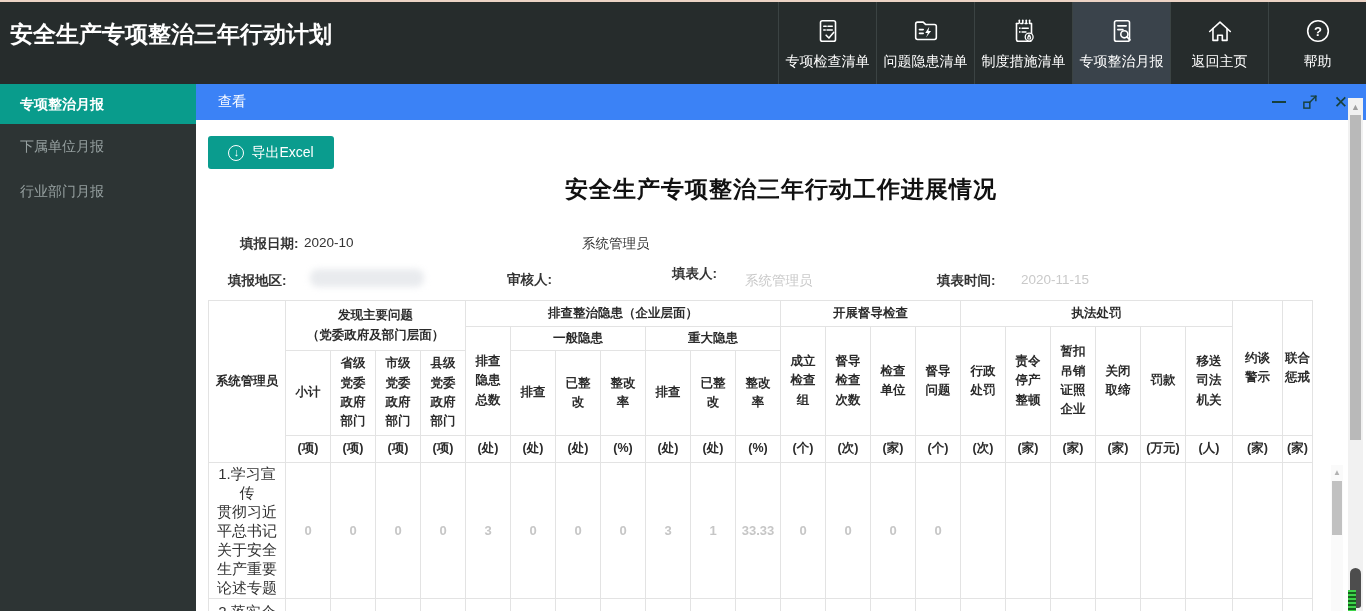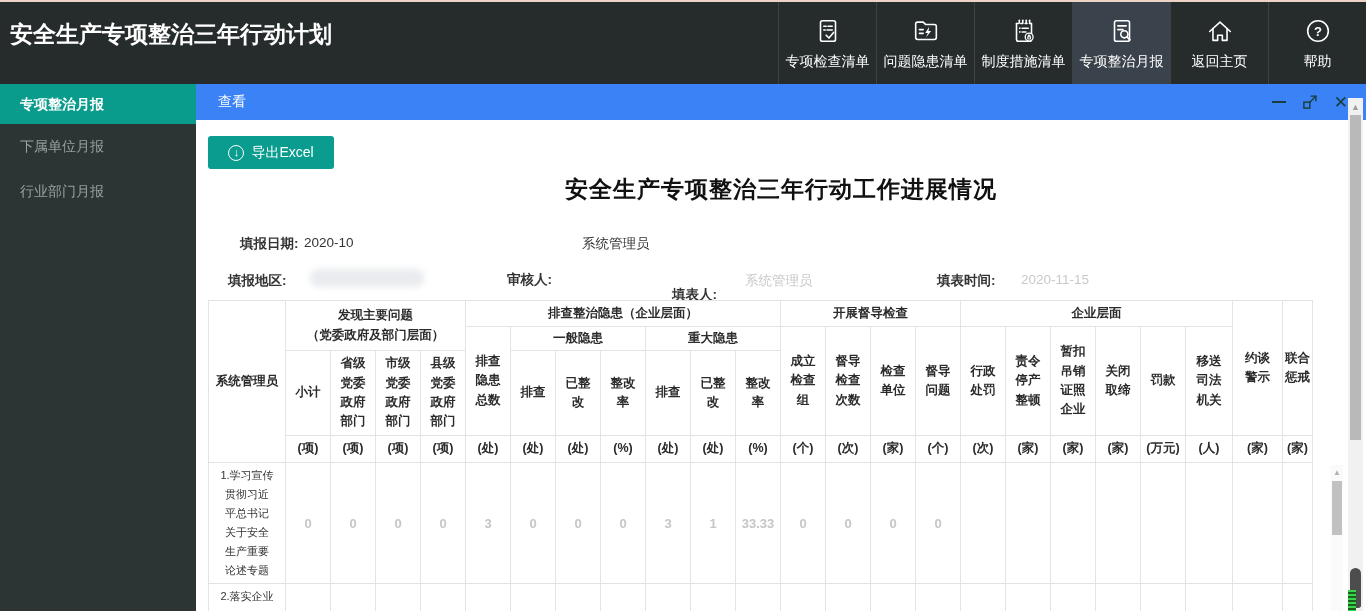--- a/index.html
+++ b/index.html
@@ -44,21 +44,21 @@
   
   .table-wrap { position:absolute; left:12px; top:180px; width:1122px; height:311px; overflow:hidden; }
   table { border-collapse:collapse; table-layout:fixed; }
   th,td { border:1px solid #e3e3e3; padding:1px 2px; text-align:center; vertical-align:middle; background:#fff; }
   thead th { font-size:12.5px; font-weight:bold; color:#2b2b2b; line-height:1.55; }
   .h-r1 th { height:26px; }
   .h-r2 th { height:24px; }
   .h-r3 th { height:85px; }
   .unit-row th { height:27px; }
   .pre { white-space:pre-line; }
-  .topic-cell { font-size:11px; color:#333; line-height:19px; white-space:pre-line; }
+  .topic-cell { font-size:15px; color:#333; line-height:19px; white-space:pre-line; }
   .value-cell { font-size:13px; font-weight:bold; color:#c6c6c6; }
   .data-row { height:121px; }
   .data-row-cut { height:120px; }
   .data-row-cut td { vertical-align:top; }
   .data-row-cut .topic-cell { padding-top:3px; }
 
   
   .inner-scroll { position:absolute; left:1135px; top:345px; width:12px; bottom:0; background:#fafafa; }
   .inner-scroll .arr { display:block; text-align:center; color:#b2b2b2; font-size:8px; padding-top:3px; cursor:pointer; }
   .inner-thumb { position:absolute; top:16px; left:1px; width:10px; height:54px; background:#c1c1c1; cursor:pointer; }
@@ -193,41 +193,41 @@
 
   <div class="report-title">安全生产专项整治三年行动工作进展情况</div>
 
   <span class="field-label" style="left:44px; top:115px;">填报日期:</span>
   <span class="field-value" style="left:108px; top:115px;">2020-10</span>
   <span class="field-label" style="left:311px; top:115px;margin-top:36px;">审核人:</span>
   <span class="field-value" style="left:386px; top:115px;">系统管理员</span>
 
   <span class="field-label" style="left:32px; top:152px;">填报地区:</span>
   <span class="blur-blob"></span>
-  <span class="field-label" style="left:476px; top:166px;">填表人:</span>
+  <span class="field-label" style="left:476px; top:145px;">填表人:</span>
   <span class="field-value dim" style="left:549px; top:152px;">系统管理员</span>
   <span class="field-label" style="left:741px; top:152px;text-align:center;">填表时间:</span>
   <span class="field-value dim" style="left:825px; top:152px;">2020-11-15</span>
 
   <div class="table-wrap">
     <table>
       <colgroup>
         <col style="width:77px;">
         <col span="20" style="width:45px;">
         <col style="width:47px;">
           <col style="width:50px;">
       </colgroup>
       <thead>
         <tr class="h-r1">
           <th rowspan="4">系统管理员</th>
           <th colspan="4" rowspan="2" class="pre">发现主要问题
 （党委政府及部门层面）</th>
           <th colspan="7">排查整治隐患（企业层面）</th>
           <th colspan="4">开展督导检查</th>
-          <th colspan="6">企业层面</th>
+          <th colspan="6">执法处罚</th>
           <th rowspan="3" class="pre">约谈
 警示</th>
           <th rowspan="3" class="pre">联合
 惩戒</th>
         </tr>
         <tr class="h-r2">
           <th rowspan="2" class="pre">排查
 隐患
 总数</th>
           <th colspan="3">一般隐患</th>

